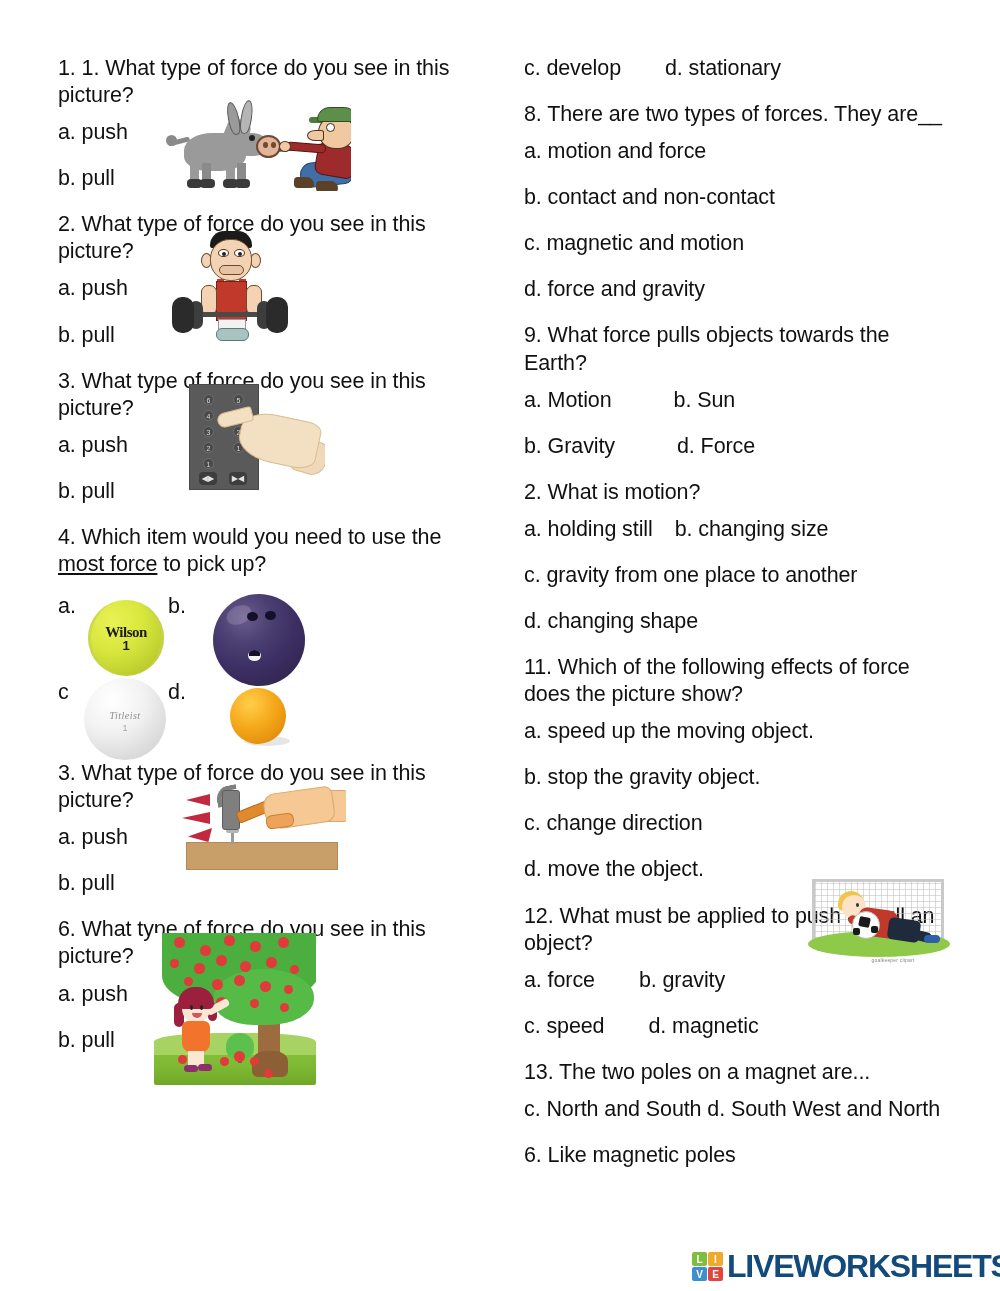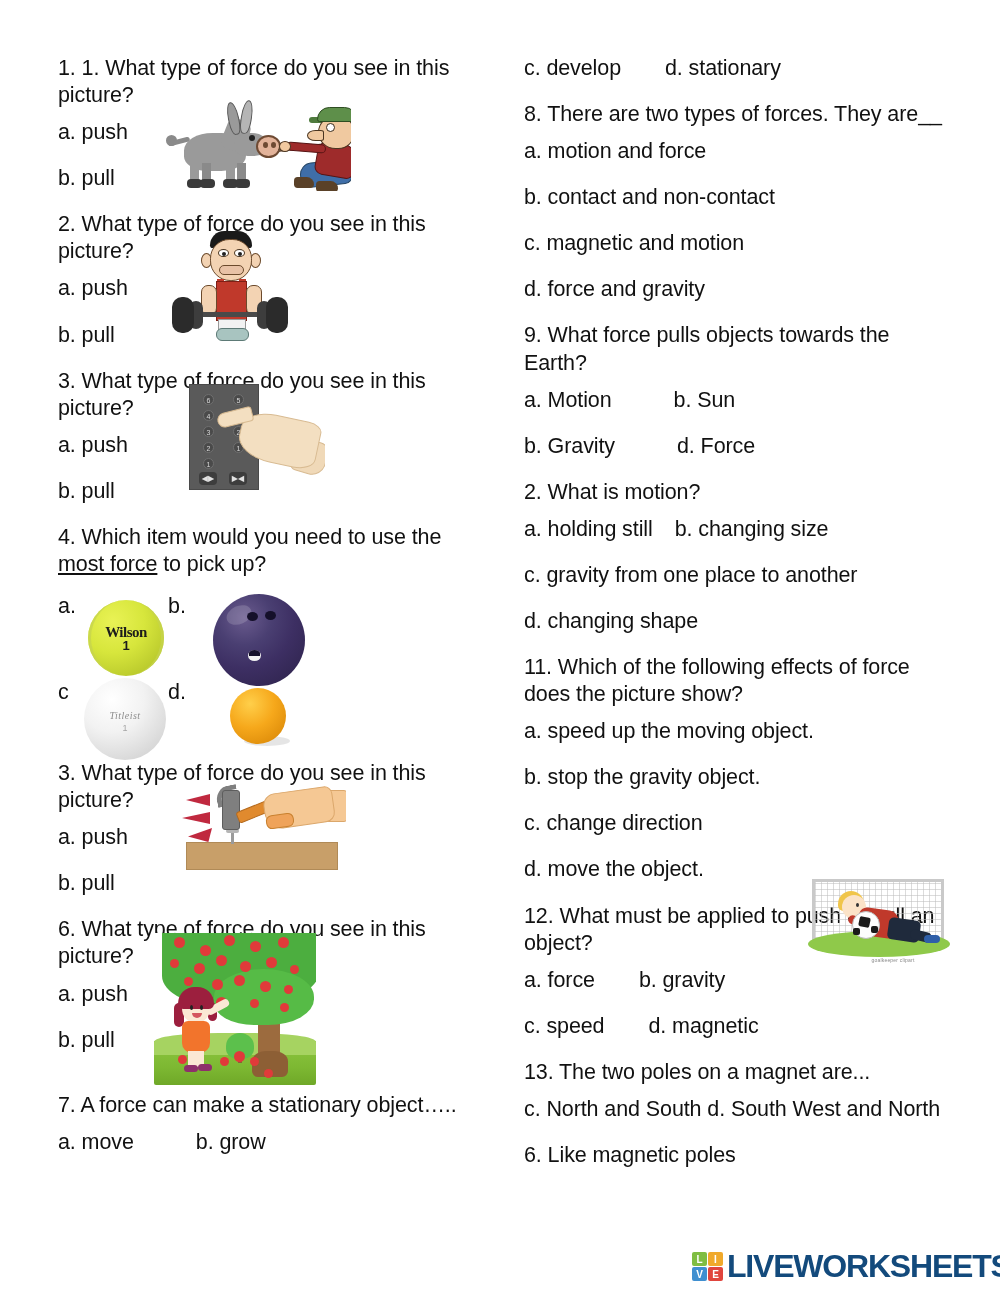--- a/index.html
+++ b/index.html
@@ -440,26 +440,20 @@
             <div class="gr-shoe2"></div>
           <div class="apple sm" style="left:24px;top:122px;"></div>
           <div class="apple sm" style="left:66px;top:124px;"></div>
           <div class="apple" style="left:80px;top:118px;"></div>
           <div class="apple sm" style="left:96px;top:124px;"></div>
           <div class="apple sm" style="left:110px;top:136px;"></div>
         </div>
       </div>
     </div>
 
-    <div class="blockwrap">
-      <div class="q-text">7. A force can make a stationary object…..</div>
-      <div class="opt">
-        <span>a. move</span><span class="sp-wide"></span><span>b. grow</span>
-      </div>
-    </div>
 
   </div>
 
   <div class="col" id="col-right">
 
     <div class="opt">
       <span>c. develop</span><span class="sp-mid"></span><span>d. stationary</span>
     </div>
 
     <div class="blockwrap">

